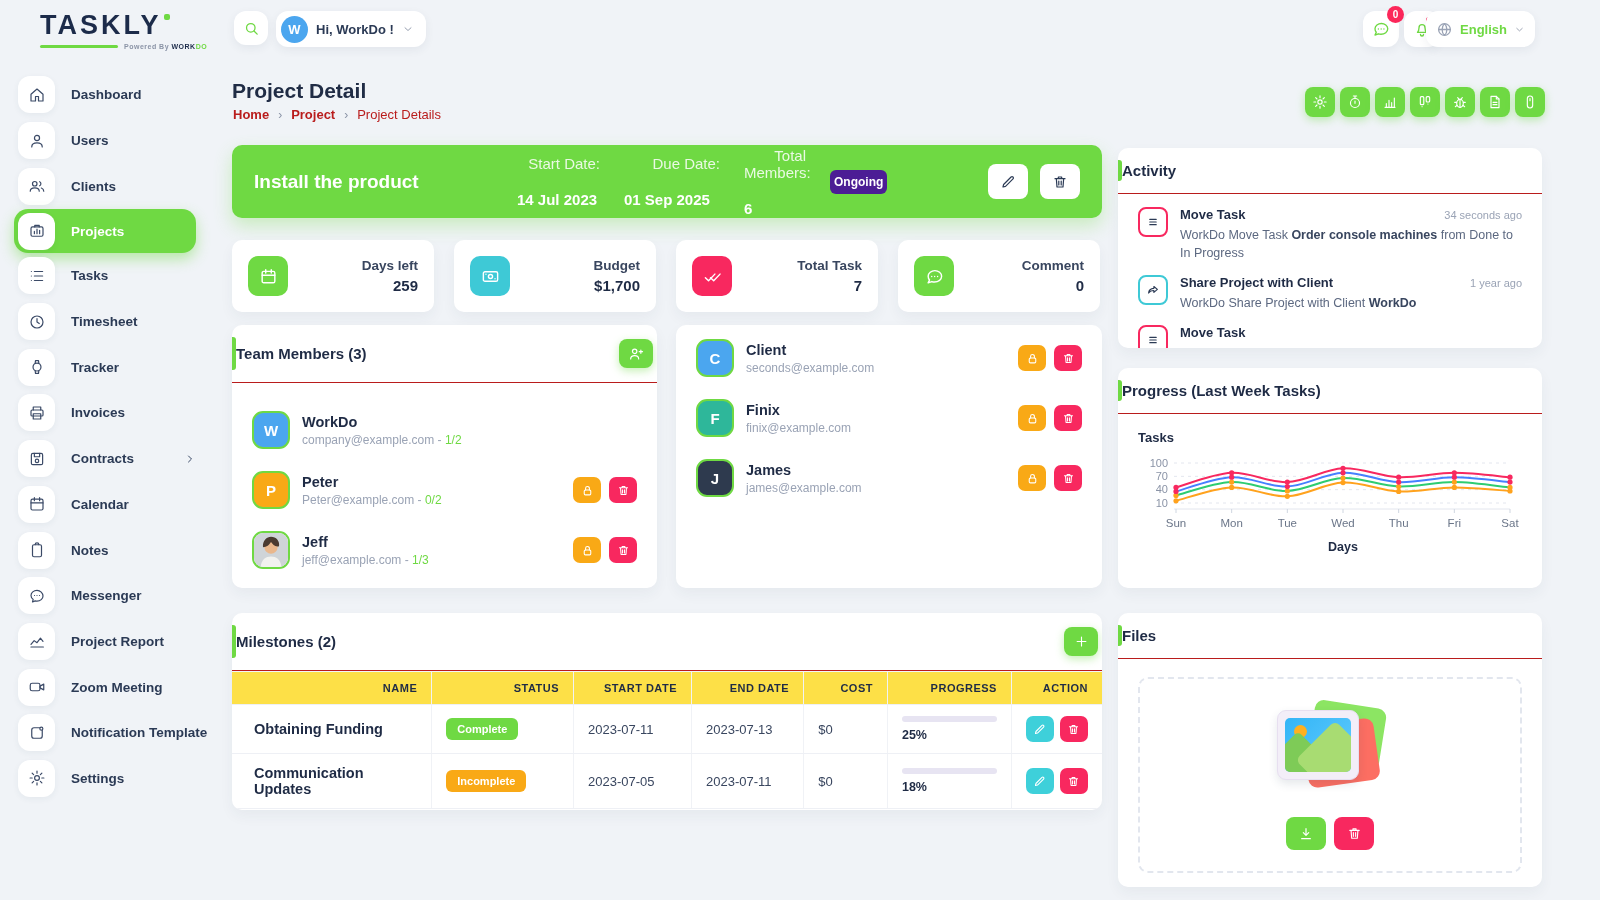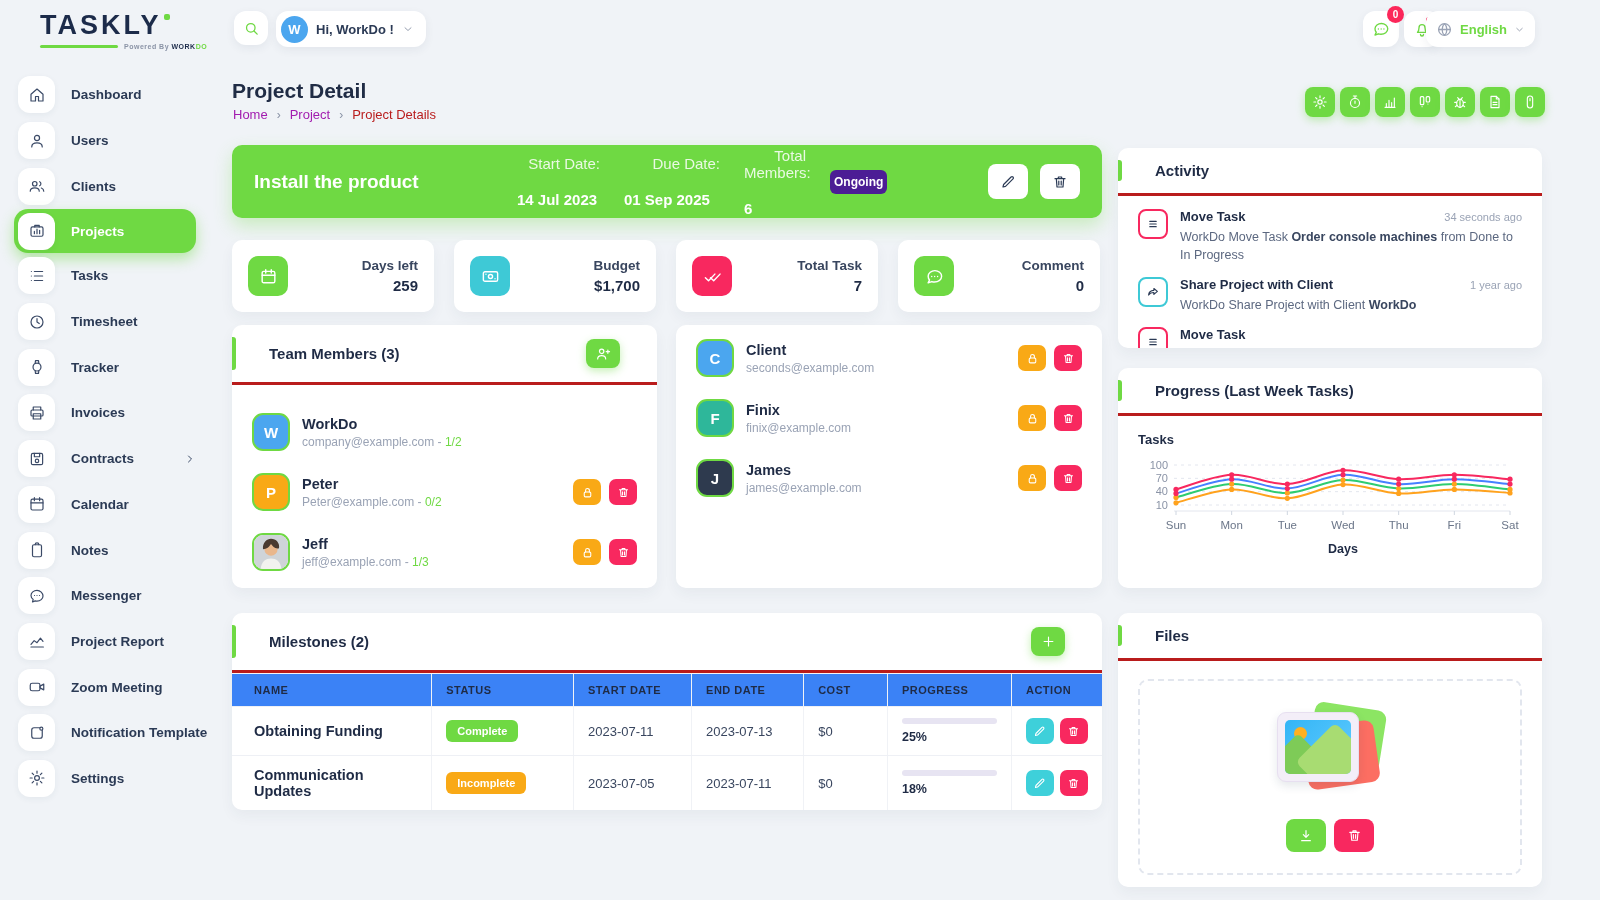--- a/index.html
+++ b/index.html
@@ -48,21 +48,21 @@
               box-shadow:0 2px 6px rgba(40,60,90,.06); display:flex; align-items:center; justify-content:center; flex:0 0 37px; }
   .side-label { font-size:13.5px; font-weight:bold; color:#2b3a55;text-align:right; }
   .side-item.active { background:#6fd943; border-radius:14px; width:182px; height:44px;
                       box-shadow:0 6px 14px rgba(111,217,67,.45); }
   .side-item.active .side-label { color:#fff; }
   .side-chev { margin-left:auto; margin-right:24px; color:#3b4a67; }
 
   
   #page-title { position:absolute; left:232px; top:79px; font-size:21px; font-weight:bold; color:#202c45; }
   #breadcrumb { position:absolute; left:233px; top:107px; font-size:13px; display:flex; gap:9px; align-items:center; }
-  #breadcrumb .bc-link { color:#a21caf; cursor:pointer; }
+  #breadcrumb .bc-link { color:#b91c1c; cursor:pointer;font-weight:bold; }
   #breadcrumb .bc-cur { color:#b91c1c;text-align:right; }
   #breadcrumb .bc-sep { color:#8a93a6; font-size:12px; }
 
   #toolbar { position:absolute; right:55px; top:87px; display:flex; gap:5px; }
   .tb-btn { width:30px; height:30px; border-radius:8px; background:#6fd943; color:#fff;
             display:flex; align-items:center; justify-content:center; cursor:pointer;
             box-shadow:0 3px 8px rgba(111,217,67,.4); }
 
   
   #banner { position:absolute; left:232px; top:145px; width:870px; height:73px; background:#6fd943;
@@ -83,21 +83,21 @@
                box-shadow:0 6px 14px rgba(44,63,88,.05); display:flex; align-items:center; padding:0 16px; }
   .stat-ico { width:40px; height:40px; border-radius:10px; color:#fff; display:flex; align-items:center; justify-content:center; }
   .stat-txt { margin-left:auto; text-align:right; }
   .stat-label { font-size:13.5px; font-weight:bold; color:#39465f; margin-bottom:4px; }
   .stat-value { font-size:15px; font-weight:bold; color:#1f2b45; }
 
   
   .card { position:absolute; background:#fff; border-radius:10px; overflow:hidden;
           box-shadow:0 6px 14px rgba(44,63,88,.05); }
   .card-head { display:flex; align-items:center; justify-content:space-between;
-               padding:14px 37px; border-bottom:3px solid #b91c1c; position:relative; }
+               padding:14px 4px; border-bottom:1px solid #b91c1c; position:relative; }
   .card-head::before { content:""; position:absolute; left:0; top:12px; bottom:12px; width:4px;
                        background:#6fd943; border-radius:0 3px 3px 0; }
   .card-title { font-size:15px; font-weight:bold; color:#1f2b45; }
   .head-btn { width:34px; height:29px; border-radius:8px; background:#6fd943; color:#fff;
               display:flex; align-items:center; justify-content:center; cursor:pointer;
               box-shadow:0 3px 8px rgba(111,217,67,.4); }
 
   
   .people { padding:14px 20px 0 20px; }
   .people.tall { padding-top:28px; }
@@ -107,22 +107,22 @@
   .p-info { margin-left:12px; }
   .p-name { font-size:14.5px; font-weight:bold; color:#1f2b45; }
   .p-email { font-size:12px; color:#9aa3b5; margin-top:3px; }
   .p-ratio { color:#6fd943; }
   .p-actions { margin-left:auto; display:flex; gap:8px; }
   .sq-btn { width:28px; height:26px; border-radius:7px; color:#fff; display:flex; align-items:center; justify-content:center; cursor:pointer; }
   .sq-lock { background:#f9a916; } .sq-del { background:#f8285f; } .sq-edit { background:#3ed0da; }
 
   
   #ms-table { width:100%; border-collapse:collapse; }
-  #ms-table th { background:#3b82f6; font-size:11px; font-weight:bold; color:#1f2b45; letter-spacing:.5px;
-                 text-align:left; padding:10px 14px; border-bottom:1px solid #eef0f5; border-top:1px solid #f3f5f9; }
+  #ms-table th { background:#fde047; font-size:11px; font-weight:bold; color:#1f2b45; letter-spacing:.5px;
+                 text-align:right; padding:10px 14px; border-bottom:1px solid #eef0f5; border-top:1px solid #f3f5f9; }
   #ms-table td { padding:11px 14px; border-bottom:1px solid #eef0f5; vertical-align:middle; }
   #ms-table th + th, #ms-table td + td { border-left:1px solid #f0f2f6; }
   #ms-table th:first-child, #ms-table td:first-child { padding-left:22px; }
   .ms-name { font-size:14.5px; font-weight:bold; color:#1f2b45; }
   .ms-plain { font-size:13px; color:#39465f; }
   .ms-badge { display:inline-block; border-radius:6px; padding:5px 11px; font-size:11px; font-weight:bold; color:#fff; }
   .ms-bar { width:95px; height:6px; border-radius:3px; background:#e7e4f2; margin-bottom:6px; }
   .ms-pct { font-size:12.5px; font-weight:bold; color:#1f2b45; }
   .ms-actions { display:flex; gap:6px; }
 

